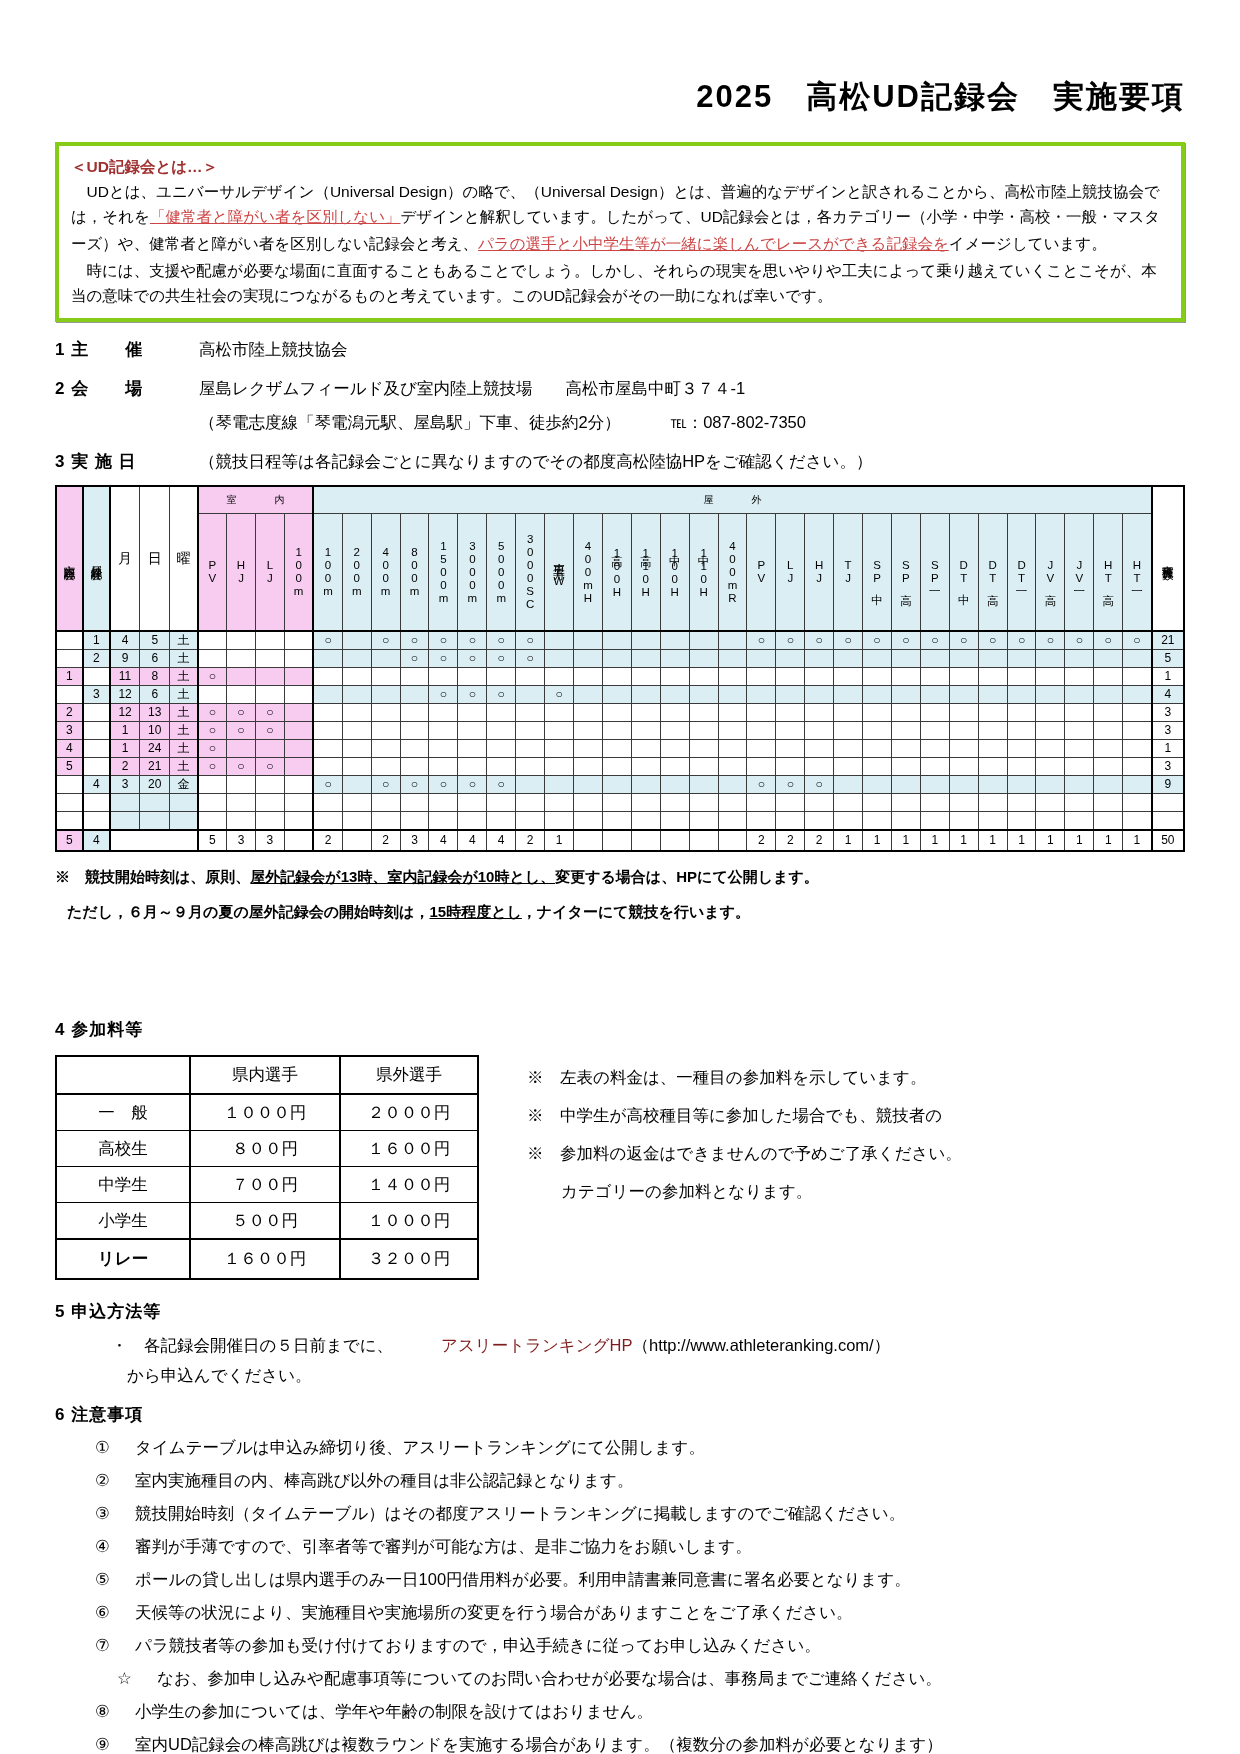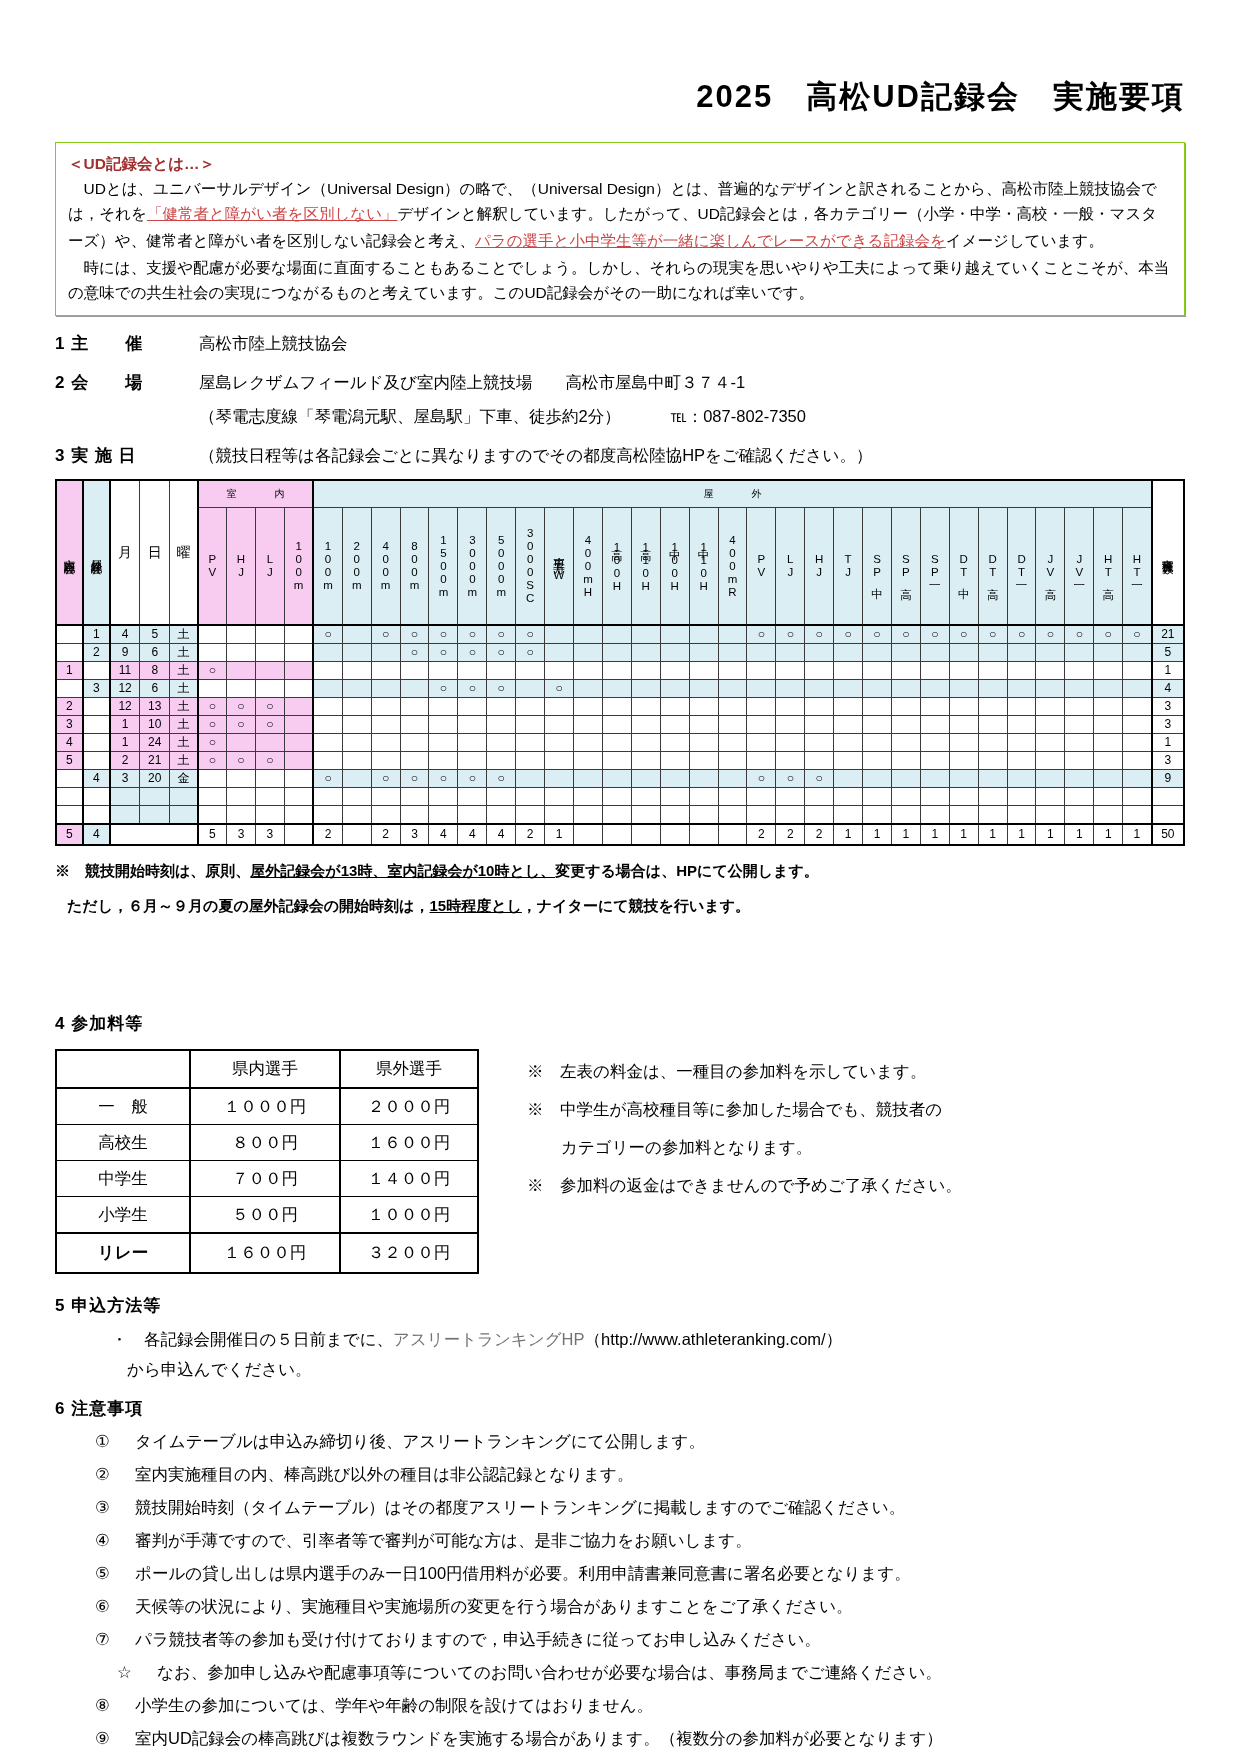--- a/index.html
+++ b/index.html
@@ -1,26 +1,26 @@
 <!DOCTYPE html>
 <html><head>
 <meta charset="utf-8">
 <style>
   html,body{margin:0;padding:0;background:#fff;}
   .page{width:1240px;height:1754px;background:#fff;overflow:hidden;position:relative;
         font-family:"Liberation Sans",sans-serif;color:#000;}
   .content{padding:0 55px;}
   .doc-title{margin:76px 0 0 0;text-align:right;font-size:31px;font-weight:bold;letter-spacing:2px;}
   
-  .intro-box{margin-top:24px;border:1px solid #84cc16;box-shadow:1px 1px 0 #9a9a9a;
+  .intro-box{margin-top:24px;border:4px solid #84cc16;box-shadow:1px 1px 0 #9a9a9a;
              padding:8px 12px 10px 12px;font-size:15.5px;line-height:25px;}
   .intro-heading{color:#a03030;font-weight:bold;}
   .s-ru{color:#cc4444;text-decoration:underline;font-family:Liberation Mono, monospace;}
   .s-u{text-decoration:underline;}
-  .s-r{color:#737373;}
+  .s-r{color:#7f1d1d;margin-left:48px;}
   
   .secline{margin-top:16px;font-size:17px;display:flex;align-items:baseline;}
   .seclabel{font-weight:bold;width:144px;flex:none;letter-spacing:1px;}
   .secvalue{font-size:16.5px;}
   .subline{margin-top:12px;padding-left:144px;font-size:16.5px;}
   
   #schedule-table{border-collapse:collapse;table-layout:fixed;margin-top:12px;border:2px solid #000;}
   #schedule-table th,#schedule-table td{border:1px solid #3a3a3a;padding:0;text-align:center;vertical-align:middle;}
   #schedule-table th{font-weight:normal;}
   .pink{background:#f8ccf1;}
@@ -791,22 +791,22 @@
             <tr class="lastfee">
               <td class="feelabel-bold">リレー</td>
               <td>１６００円</td>
               <td>３２００円</td>
             </tr>
           </tbody>
         </table>
       <div class="fee-notes" id="fee-notes">
           <div class="fee-note-line">※　左表の料金は、一種目の参加料を示しています。</div>
           <div class="fee-note-line">※　中学生が高校種目等に参加した場合でも、競技者の</div>
+          <div class="fee-note-line">※　参加料の返金はできませんので予めご了承ください。</div>
           <div class="fee-note-line indent">カテゴリーの参加料となります。</div>
-          <div class="fee-note-line">※　参加料の返金はできませんので予めご了承ください。</div>
         </div>
     </div>
 
     <div class="sec-heading sec5-heading">5 申込方法等</div>
     <div class="apply-line1"><span>・　各記録会開催日の５日前までに、</span><span class="s-r">アスリートランキングHP</span><span>（http://www.athleteranking.com/）</span></div>
     <div class="apply-line2">から申込んでください。</div>
 
     <div class="sec-heading sec6-heading">6 注意事項</div>
     <div class="notices" id="notices">
         <div class="notice">

